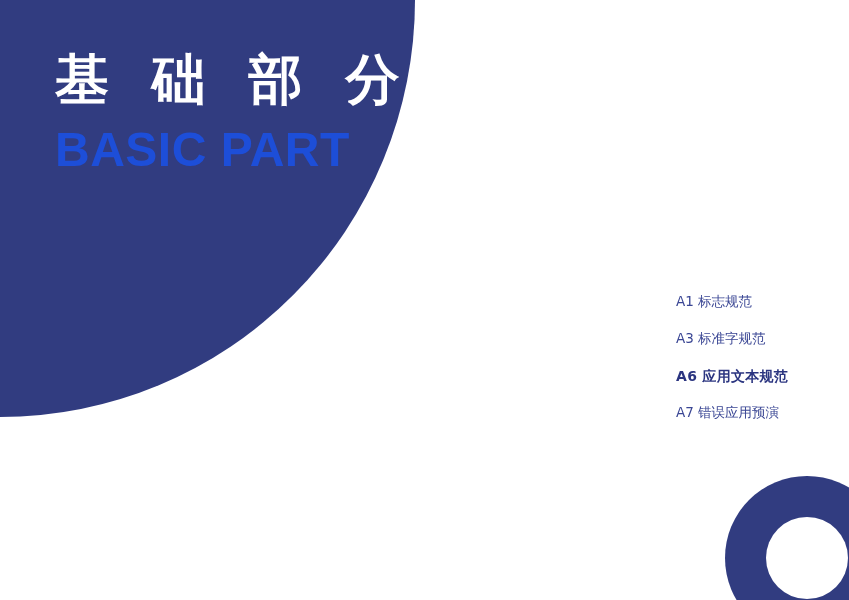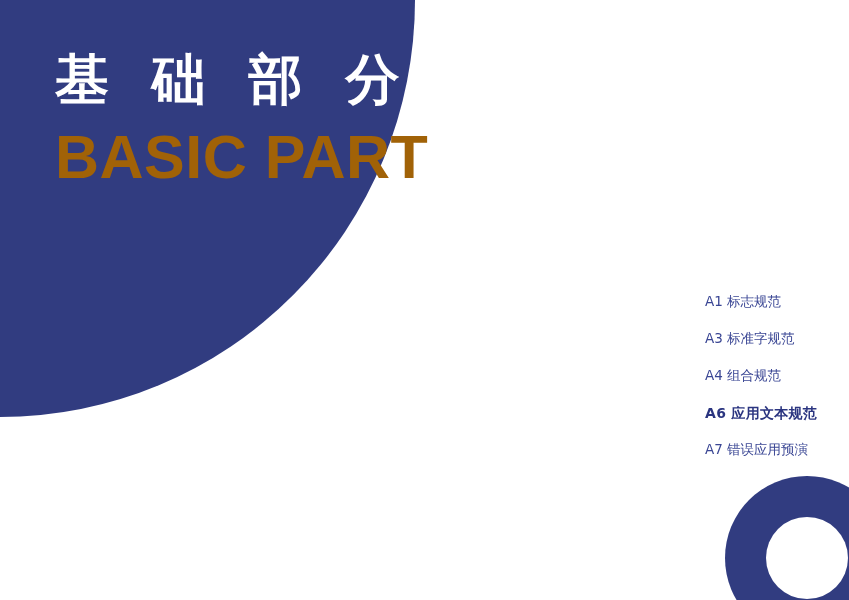--- a/index.html
+++ b/index.html
@@ -44,23 +44,23 @@
     font-weight: 700;
     color: #ffffff;
     letter-spacing: 12px;
     line-height: 1.18;
     white-space: nowrap;
     margin: 0;
   }
 
   .title-en {
     font-family: "Liberation Sans", sans-serif;
-    font-size: 61px;
+    font-size: 48px;
     font-weight: 700;
-    color: #a16207;
+    color: #1d4ed8;
     letter-spacing: 0.5px;
     line-height: 1.1;
     margin: 12px 0 0 0;
     white-space: nowrap;
   }
 
   
   .contents {
     position: absolute;
     left: 676px;
@@ -71,21 +71,20 @@
   .contents-item {
     font-family: "DejaVu Sans", sans-serif;
     font-size: 13.5px;
     font-weight: 400;
     color: #3a4694;
     line-height: 1;
     height: 37px;
     display: flex;
     align-items: flex-start;
     white-space: nowrap;
-    margin-left: 29px;
   }
 
   .contents-item.is-active {
     font-weight: 700;
     color: #2b3580;
     font-size: 14px;
     letter-spacing: 0.3px;
   }
 
   
@@ -121,23 +120,20 @@
     <div class="title-en">BASIC PART</div>
   </div>
 
   <div class="contents">
     <div class="contents-item">
       <span>A1 标志规范</span>
     </div>
     <div class="contents-item">
       <span>A3 标准字规范</span>
     </div>
-    <div class="contents-item">
-      <span>A4 组合规范</span>
-    </div>
     <div class="contents-item is-active">
       <span>A6 应用文本规范</span>
     </div>
     <div class="contents-item">
       <span>A7 错误应用预演</span>
     </div>
   </div>
 
   <div class="corner-ring"></div>
 

